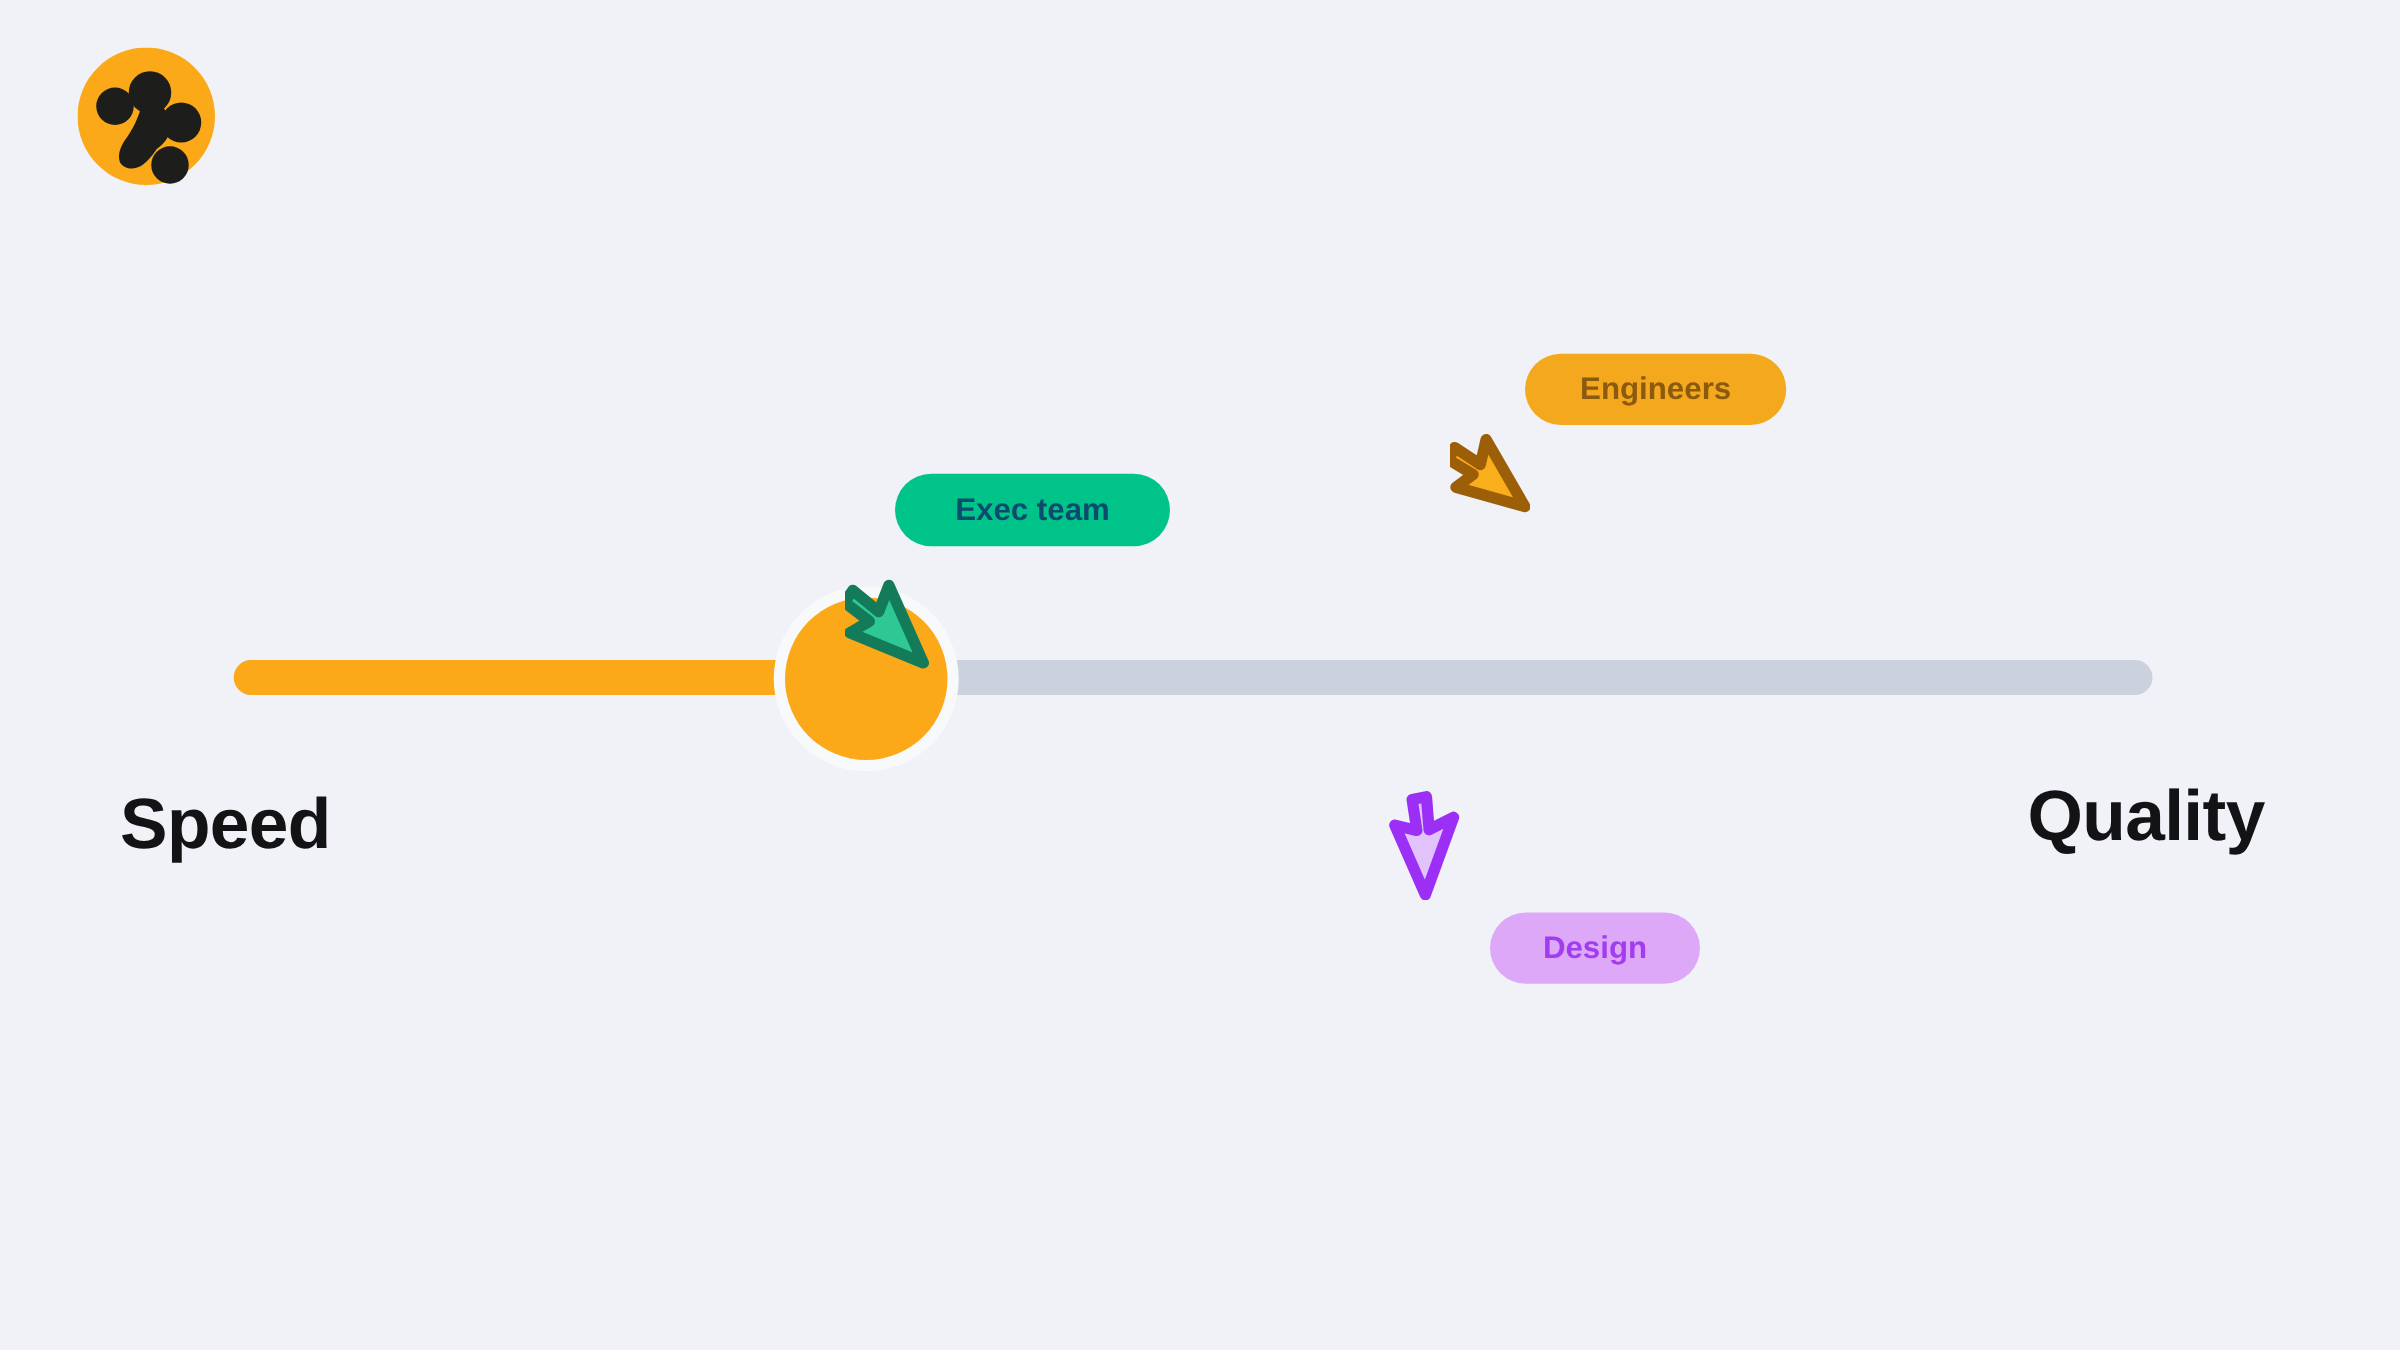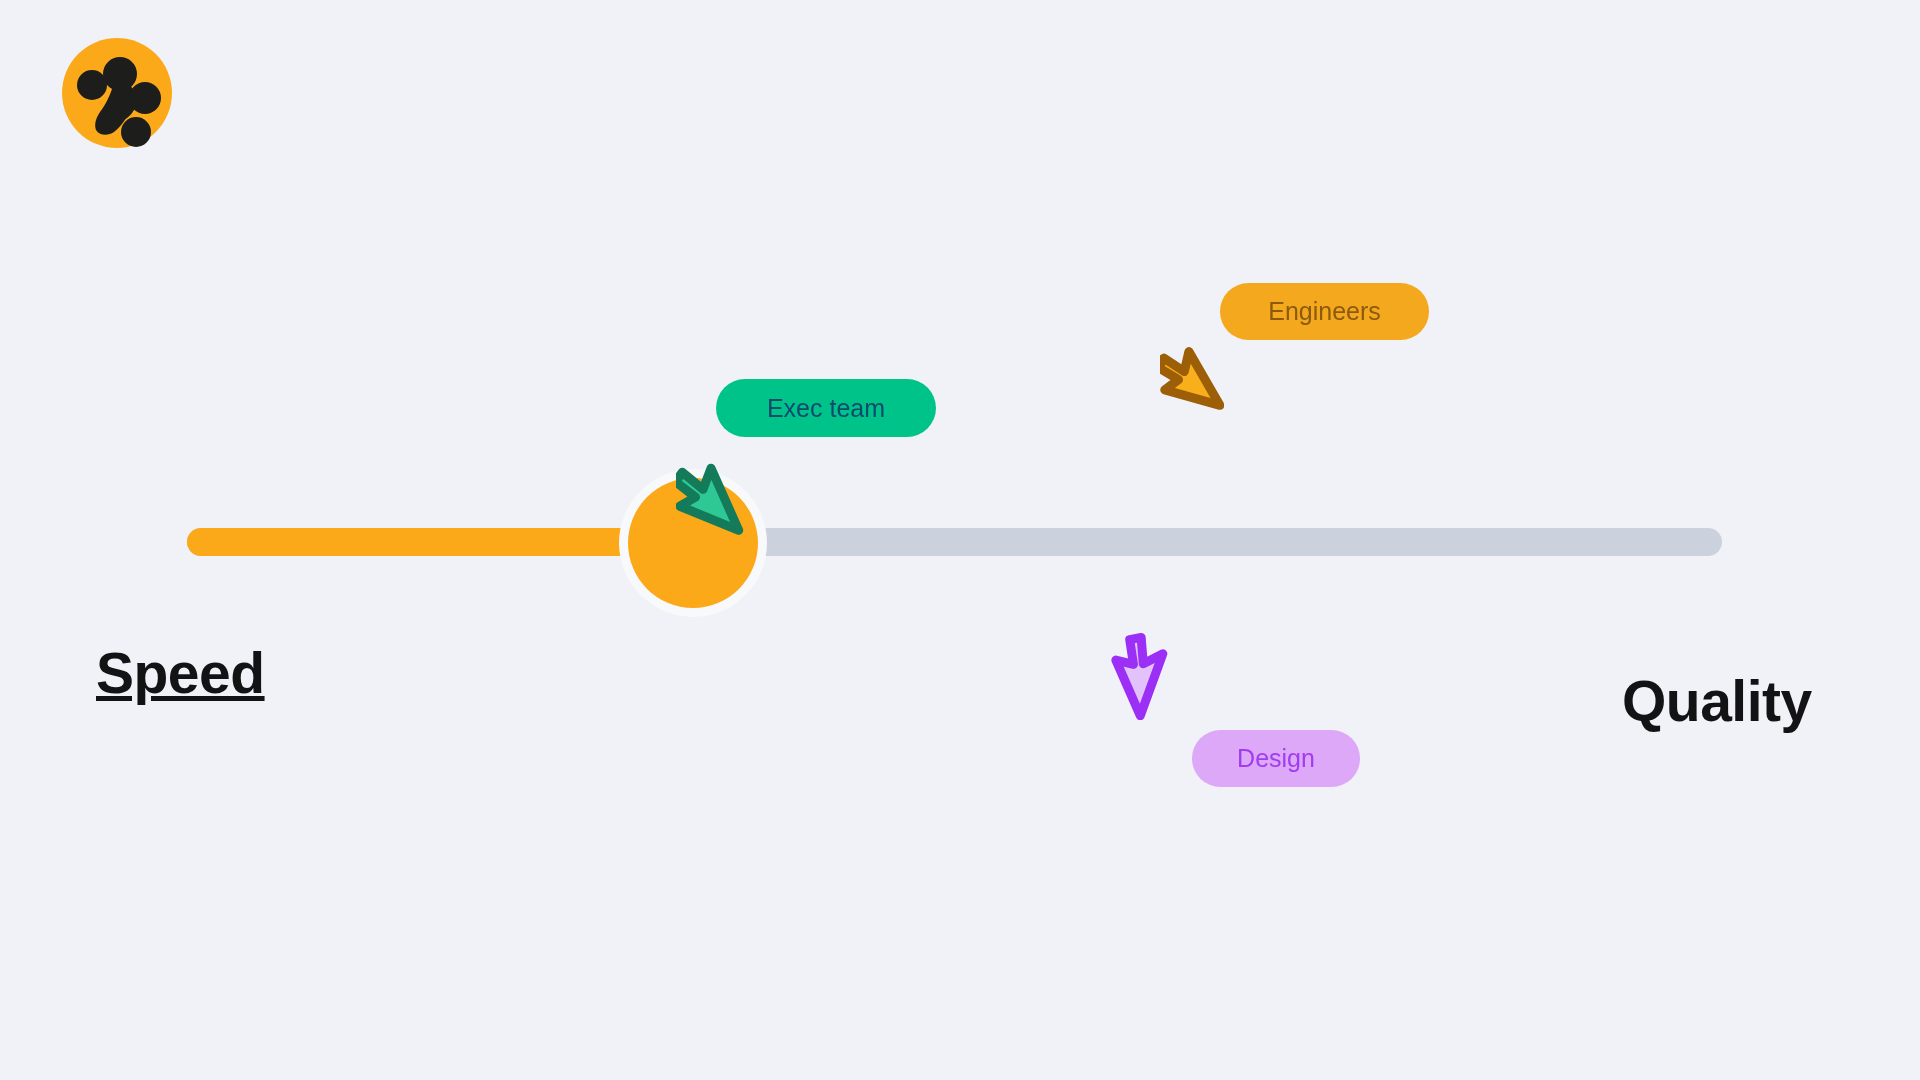--- a/index.html
+++ b/index.html
@@ -70,32 +70,32 @@
 
   
   .endpoint-label {
     position: absolute;
     font-size: 57px;
     font-weight: bold;
     color: #131316;
     letter-spacing: -0.5px;
     white-space: nowrap;
   }
-  #label-speed { left: 96px; top: 640px; text-decoration: underline; }
-  #label-quality { left: 1622px; top: 620px; margin-top: 48px; }
+  #label-speed { left: 96px; top: 626px; }
+  #label-quality { left: 1622px; top: 620px; }
 
   
   .pill {
     position: absolute;
     display: flex;
     align-items: center;
     justify-content: center;
     border-radius: 999px;
     font-size: 25px;
-    font-weight: normal;
+    font-weight: bold;
     white-space: nowrap;
     box-sizing: border-box;
   }
   #pill-exec {
     left: 716px;
     top: 379px;
     width: 220px;
     height: 58px;
     background: #00c389;
     color: #0c4a6e;

